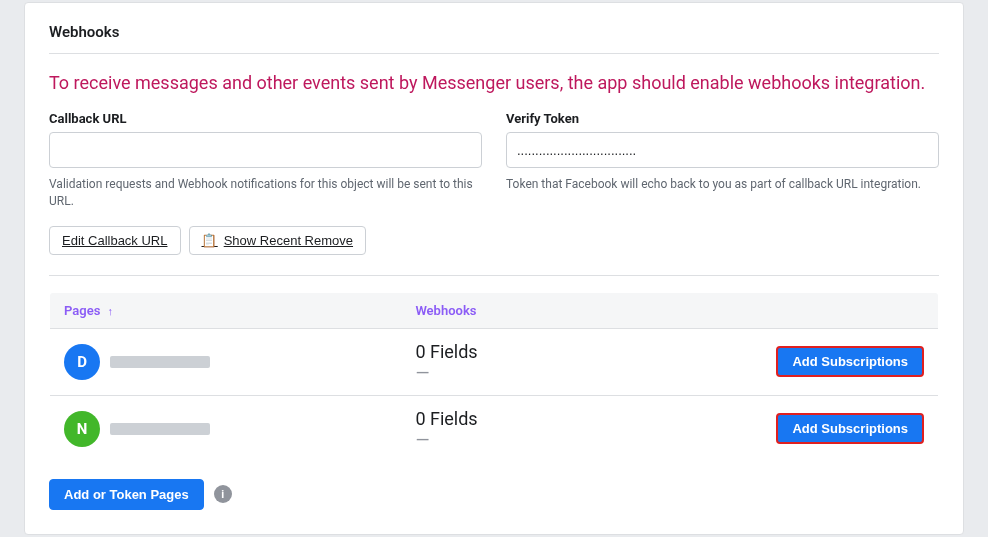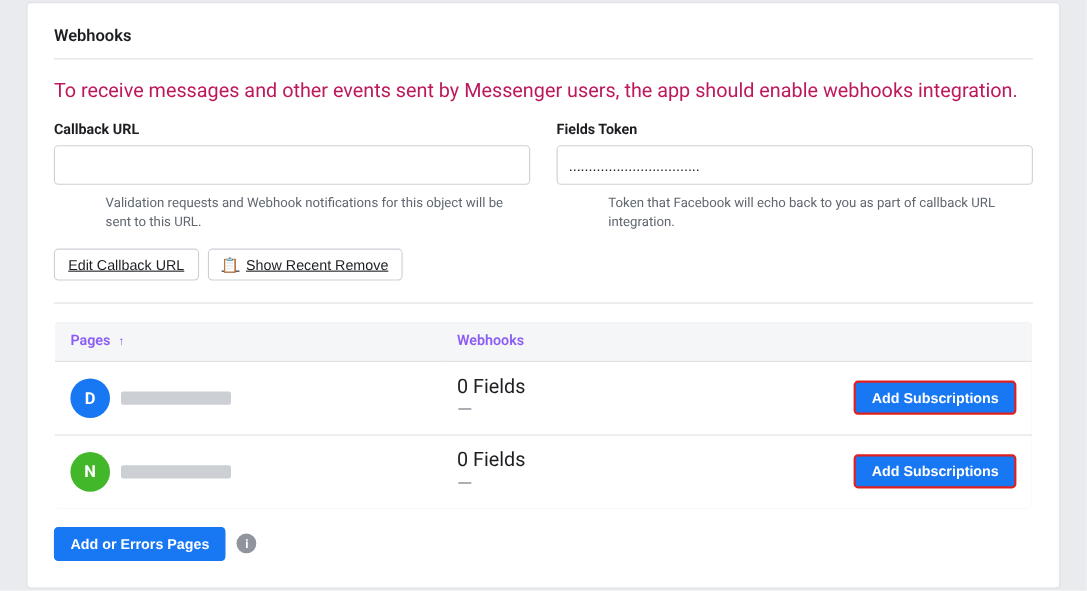--- a/index.html
+++ b/index.html
@@ -60,21 +60,20 @@
     .field-hint-row {
       display: flex;
       gap: 24px;
       margin-bottom: 16px;
     }
     .field-hint {
       flex: 1;
       font-size: 12px;
       color: #606770;
       line-height: 1.4;
-      margin-left: 47px;
     }
     .button-row {
       display: flex;
       gap: 8px;
       margin-bottom: 20px;
     }
     .btn-outline {
       border: 1px solid #ccd0d5;
       background: #fff;
       color: #1c1e21;
@@ -207,21 +206,21 @@
   <div class="section-title">Webhooks</div>
 
   <p class="info-text">To receive messages and other events sent by Messenger users, the app should enable webhooks integration.</p>
 
   <div class="fields-row">
     <div class="field-group">
       <div class="field-label">Callback URL</div>
       <input class="field-input" type="text" value="" style="">
     </div>
     <div class="field-group">
-      <div class="field-label">Fields Token</div>
+      <div class="field-label">Verify Token</div>
       <input class="field-input" type="text" value="................................." style="">
     </div>
   </div>
 
   <div class="field-hint-row">
     <div class="field-hint">
       <span>Validation requests and Webhook notifications for this object will be sent to this URL.</span>
     </div>
     <div class="field-hint">
       <span>Token that Facebook will echo back to you as part of callback URL integration.</span>
@@ -283,16 +282,16 @@
           </div>
         </td>
         <td class="action-cell">
           <button class="btn-primary">Add Subscriptions</button>
         </td>
       </tr>
     </tbody>
   </table>
 
   <div class="bottom-row">
-    <button class="btn-blue-solid">Add or Errors Pages</button>
+    <button class="btn-blue-solid">Add or Token Pages</button>
     <div class="info-icon">i</div>
   </div>
 </div>
 
 </body></html>

